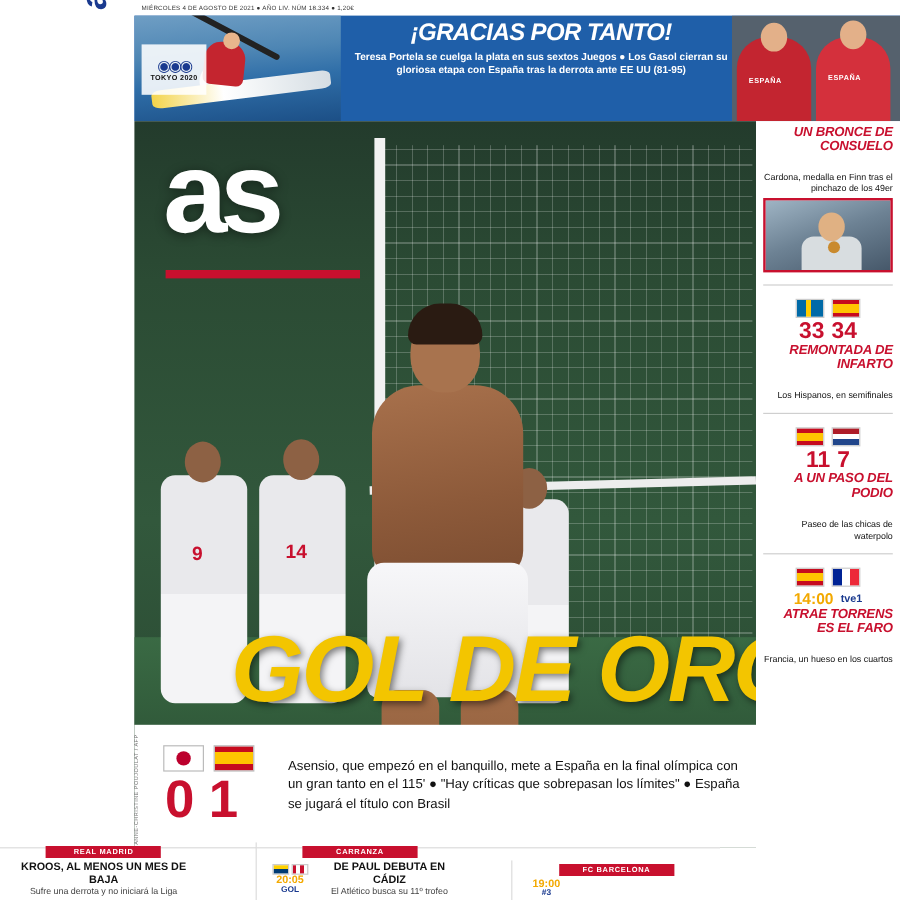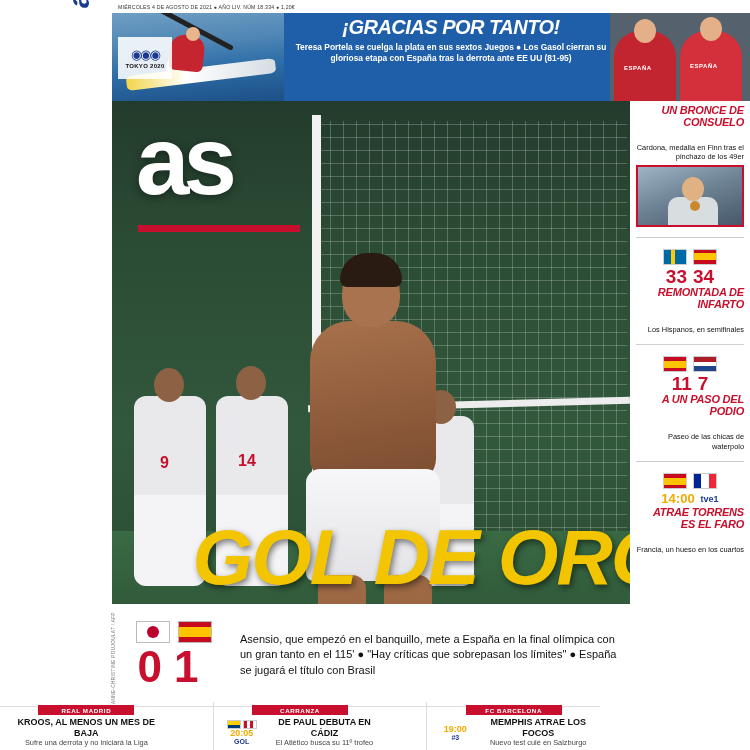--- a/index.html
+++ b/index.html
@@ -467,21 +467,17 @@
       </div>
     </div>
 
     <div class="bb-col">
       <span class="bb-tag">FC BARCELONA</span>
       <div class="bb-mid">
         <div class="bb-left">
           <div class="bb-time">19:00</div>
           <div class="bb-chan">#3</div>
         </div>
-        <div class="bb-body">
-          <div class="bb-head">MEMPHIS ATRAE LOS FOCOS</div>
-          <div class="bb-sub">Nuevo test culé en Salzburgo</div>
-        </div>
       </div>
     </div>
   </div>
 
 </div>
 
 </body></html>

